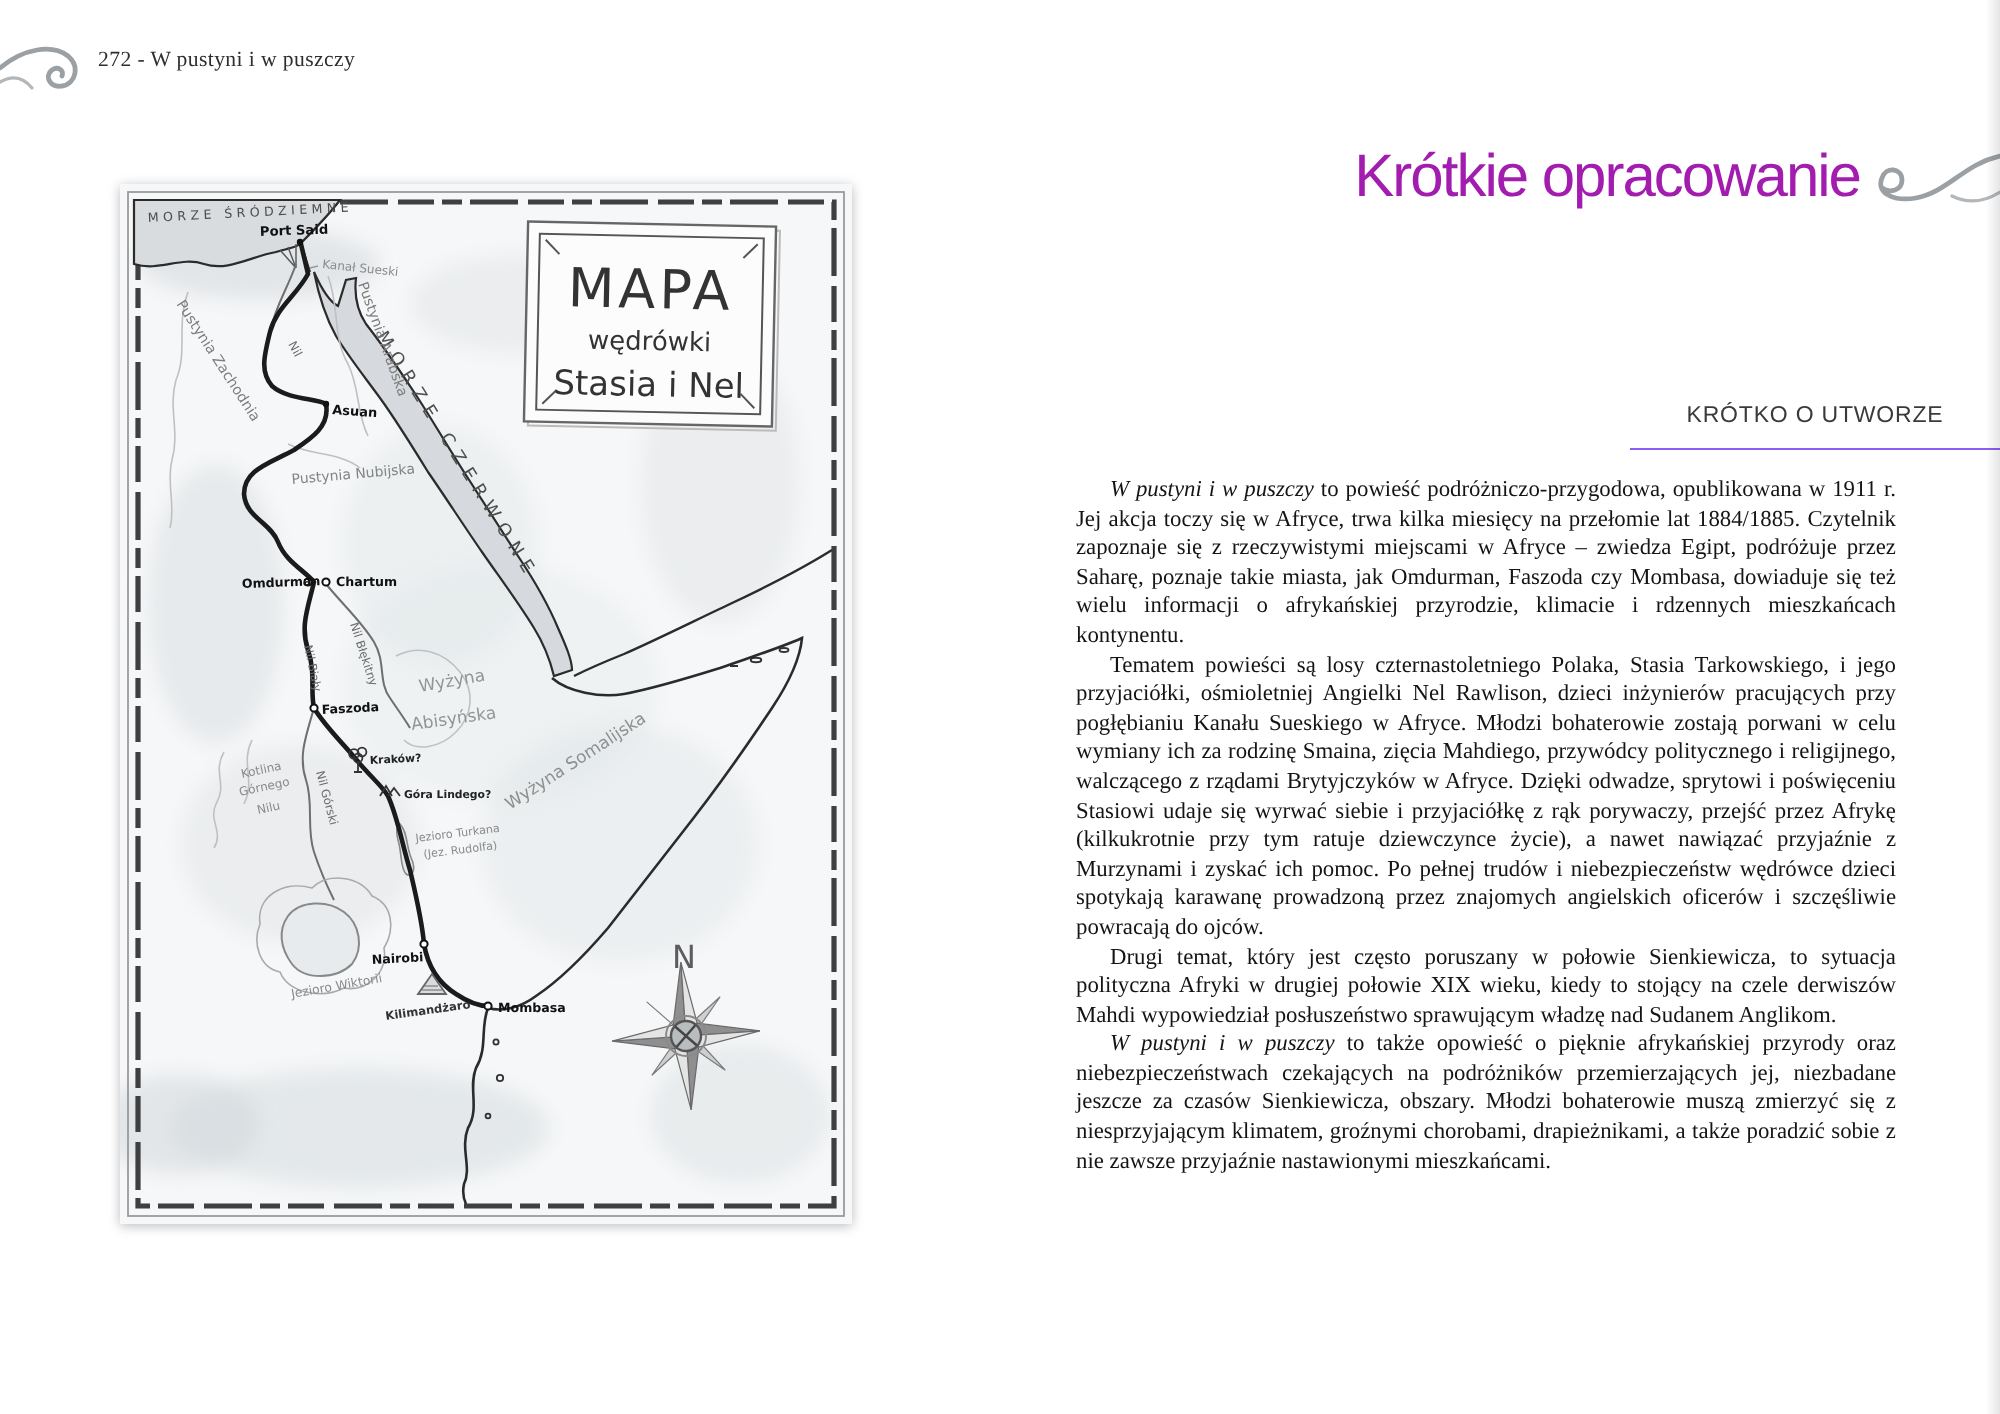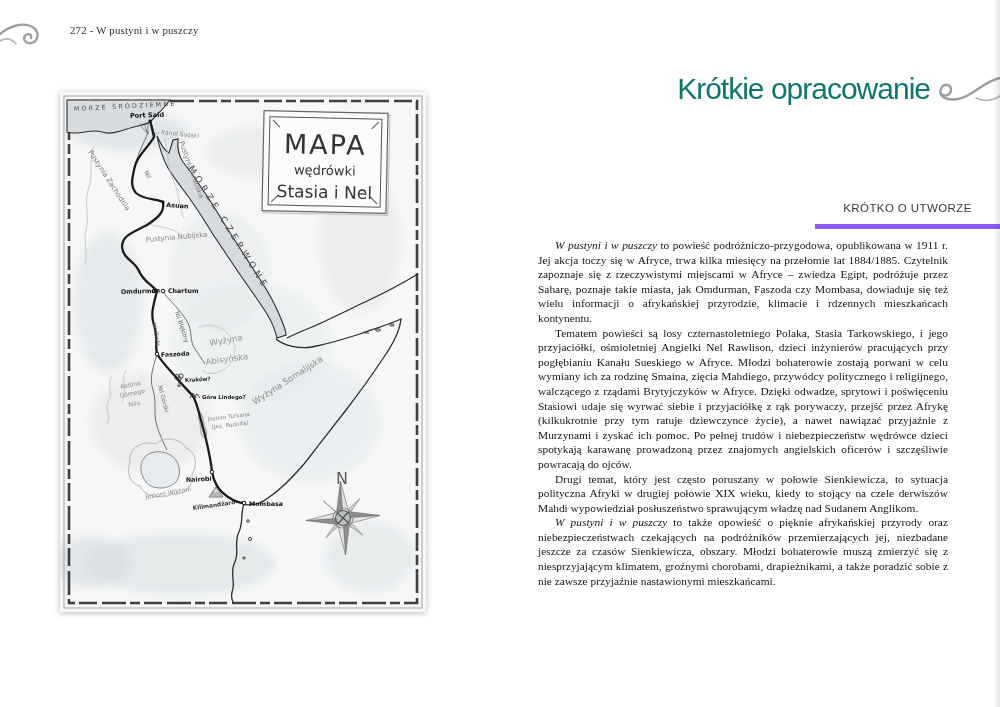--- a/index.html
+++ b/index.html
@@ -3,39 +3,39 @@
 <meta charset="utf-8">
 <style>
   html,body{margin:0;padding:0;}
   body{
     width:1000px;height:707px;position:relative;overflow:hidden;
     background:#ffffff;font-family:"Liberation Serif",serif;color:#1a1a1a;
   }
   .abs{position:absolute;}
   
   .page-header{
-    left:70px;top:24px;font-size:10.8px;color:#2e2e2e;letter-spacing:.2px;
+    left:49px;top:24px;font-size:10.8px;color:#2e2e2e;letter-spacing:.2px;
     font-family:"Liberation Serif",serif;
   }
   .flourish{color:#9aa0a3;}
   .map-wrap{
     left:60px;top:92px;width:366px;height:520px;
     filter:drop-shadow(0 1px 3px rgba(60,60,60,.35));
   }
   svg text{font-family:"DejaVu Sans",sans-serif;}
   
   .chapter-title{
     top:72px;left:640px;width:290px;text-align:right;
     font-family:"Liberation Sans",sans-serif;font-size:30px;font-weight:400;
-    letter-spacing:-1px;color:#0f766e;white-space:nowrap;
+    letter-spacing:-1px;color:#a21caf;white-space:nowrap;
   }
   .section-header{
     top:202px;left:815px;width:185px;text-align:center;
     font-family:"Liberation Sans",sans-serif;font-size:11.5px;color:#3a3a3a;
-    letter-spacing:.4px;padding-bottom:10px;border-bottom:5px solid #8b5cf6;
+    letter-spacing:.4px;padding-bottom:10px;border-bottom:1px solid #8b5cf6;
   }
   .body-text{
     top:238px;left:538px;width:410px;
     font-size:11.4px;line-height:14.6px;text-align:justify;color:#141414;
   }
   .body-text p{margin:0;text-indent:17px;}
   .body-text .b{font-weight:normal;}
   .body-text .i{font-style:italic;margin-top:41px;}
   .page-edge-shadow{
     top:0;right:0;width:7px;height:707px;

